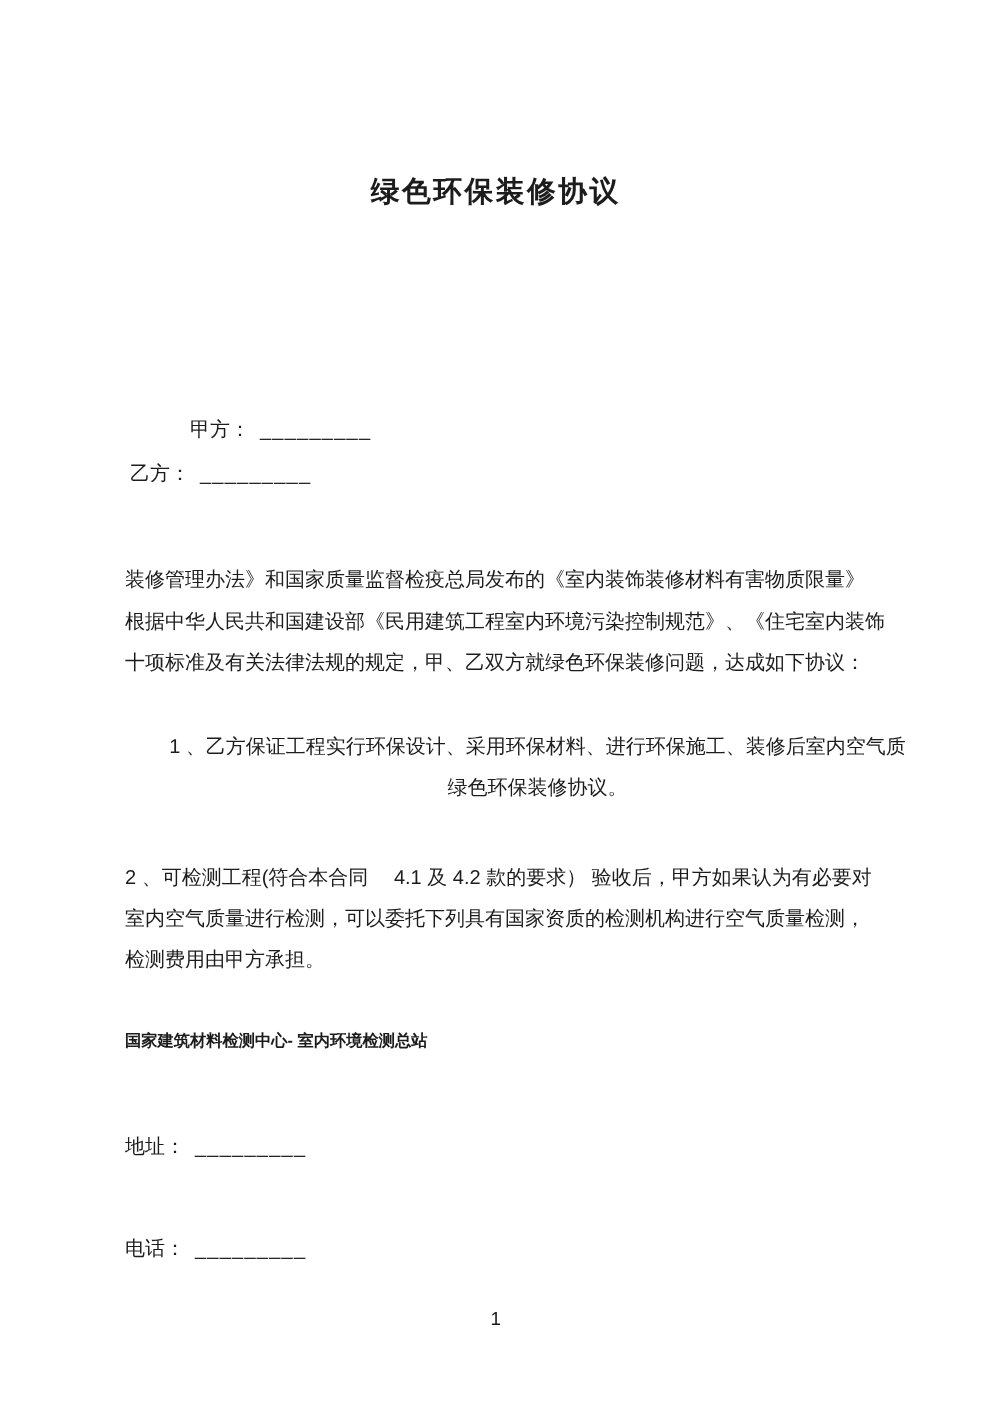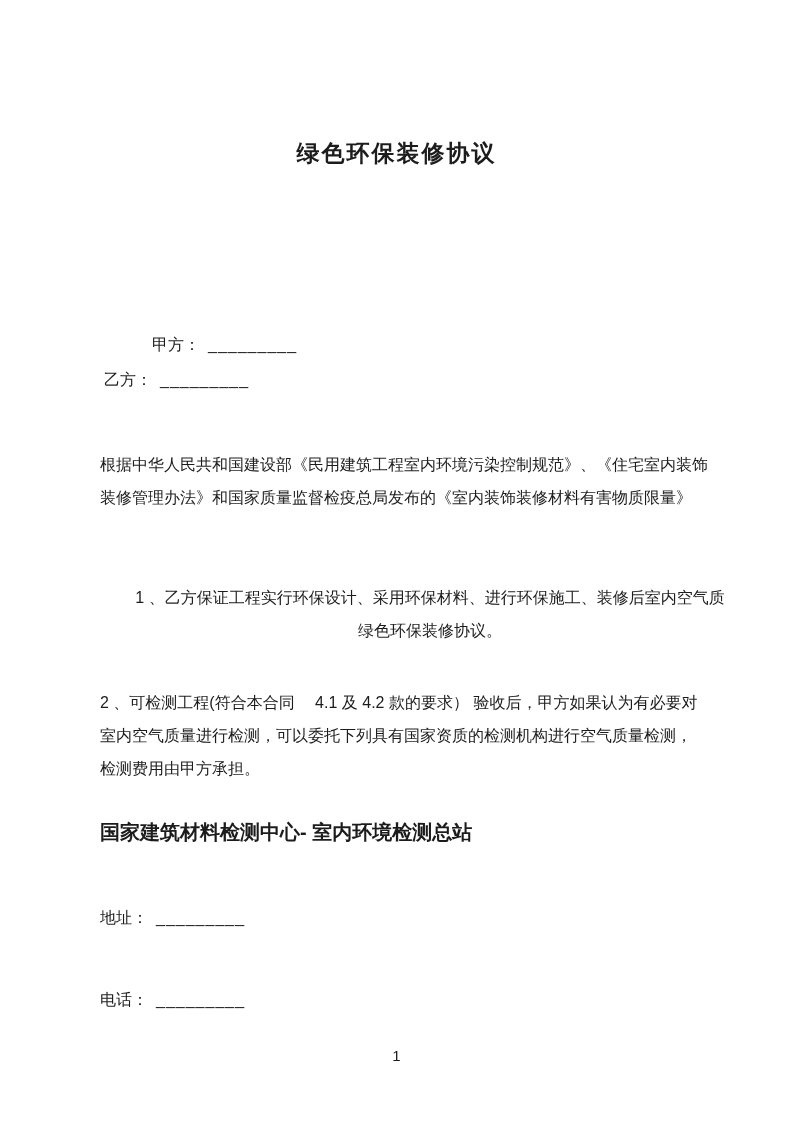--- a/index.html
+++ b/index.html
@@ -43,21 +43,21 @@
     line-height: 33px;
   }
   .para .line {
     white-space: pre;
     overflow: hidden;
   }
   .agency-line {
     position: absolute;
     left: 100px;
     top: 816px;
-    font-size: 20px;
+    font-size: 13px;
     font-weight: bold;
     line-height: 33px;
     white-space: pre;
   }
   .page-number {
     position: absolute;
     top: 1046px;
     left: 0;
     width: 100%;
     text-align: center;
@@ -77,22 +77,23 @@
 
 <div class="page">
 
   <div class="doc-title">绿色环保装修协议</div>
 
   <div class="field-line pos-party-a"><span>甲方：</span><span class="blank">_________</span></div>
 
   <div class="field-line pos-party-b"><span>乙方：</span><span class="blank">_________</span></div>
 
   <div class="para pos-preamble">
+    <div class="line">装修管理办法》和国家质量监督检疫总局发布的《室内装饰装修材料有害物质限量》</div>
     <div class="line">根据中华人民共和国建设部《民用建筑工程室内环境污染控制规范》、《住宅室内装饰</div>
-    <div class="line">装修管理办法》和国家质量监督检疫总局发布的《室内装饰装修材料有害物质限量》</div>
+    <div class="line">十项标准及有关法律法规的规定，甲、乙双方就绿色环保装修问题，达成如下协议：</div>
   </div>
 
   <div class="para pos-clause-1">
     <div class="line">1 、乙方保证工程实行环保设计、采用环保材料、进行环保施工、装修后室内空气质</div>
     <div class="line">绿色环保装修协议。</div>
   </div>
 
   <div class="para pos-clause-2">
     <div class="line">2 、可检测工程(符合本合同　 4.1 及 4.2 款的要求） 验收后，甲方如果认为有必要对</div>
     <div class="line">室内空气质量进行检测，可以委托下列具有国家资质的检测机构进行空气质量检测，</div>

